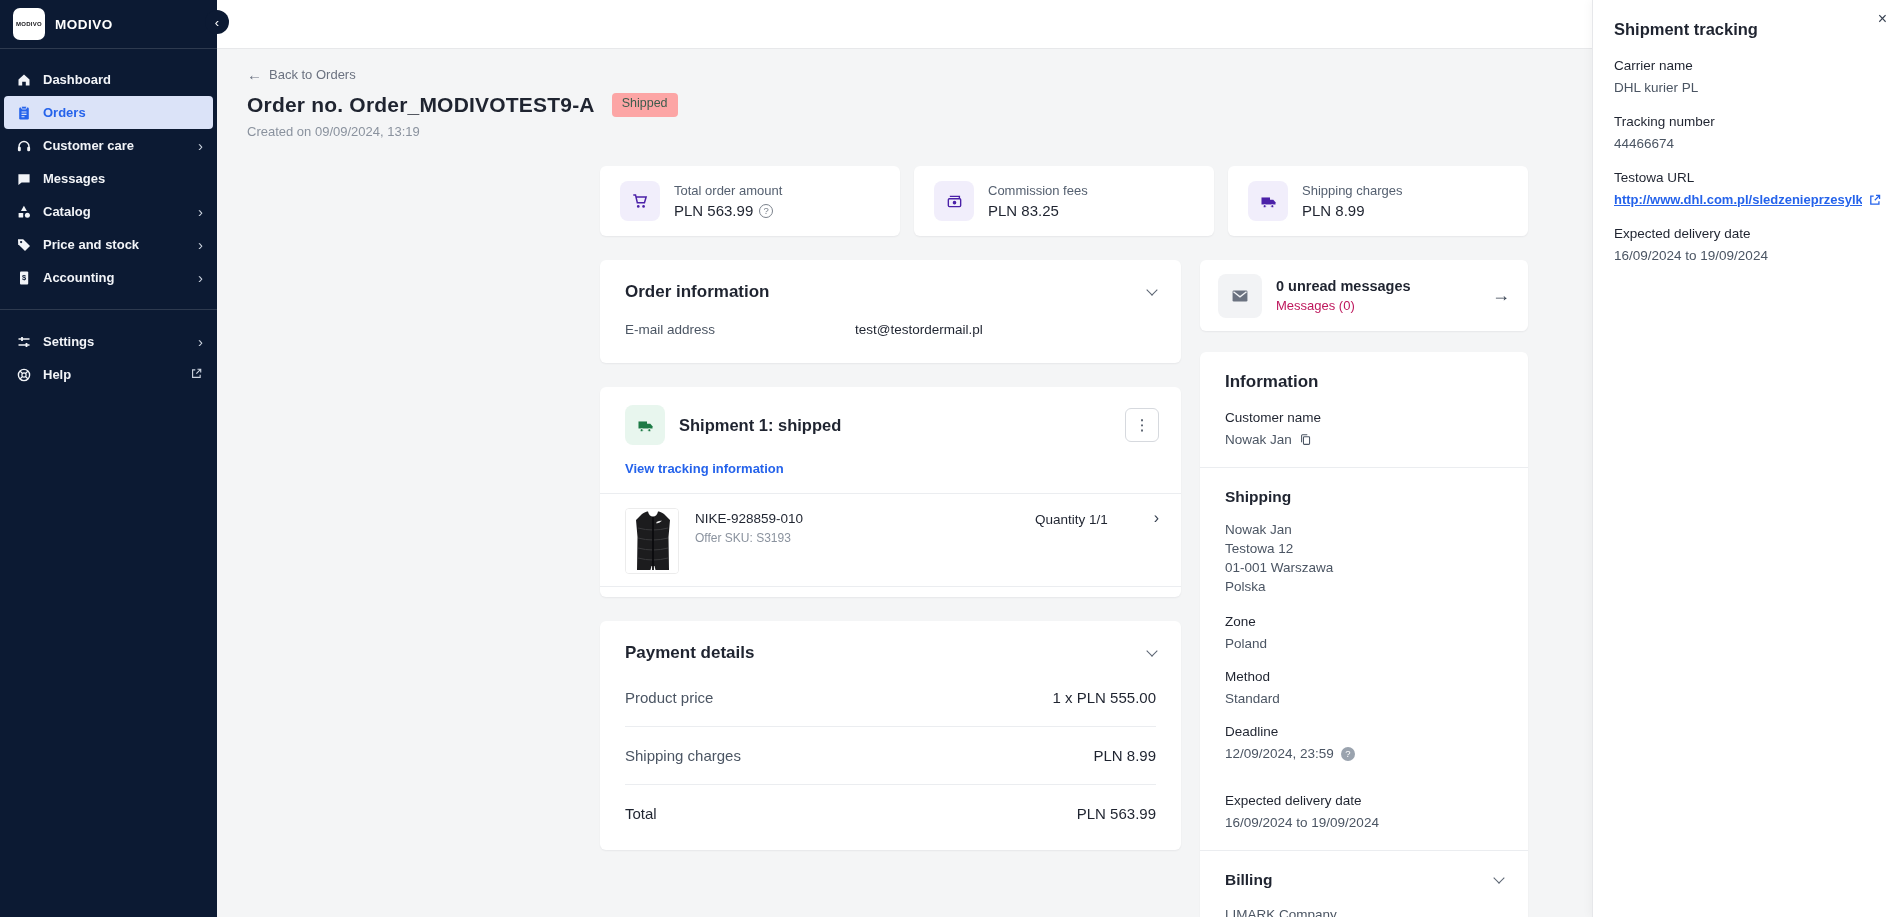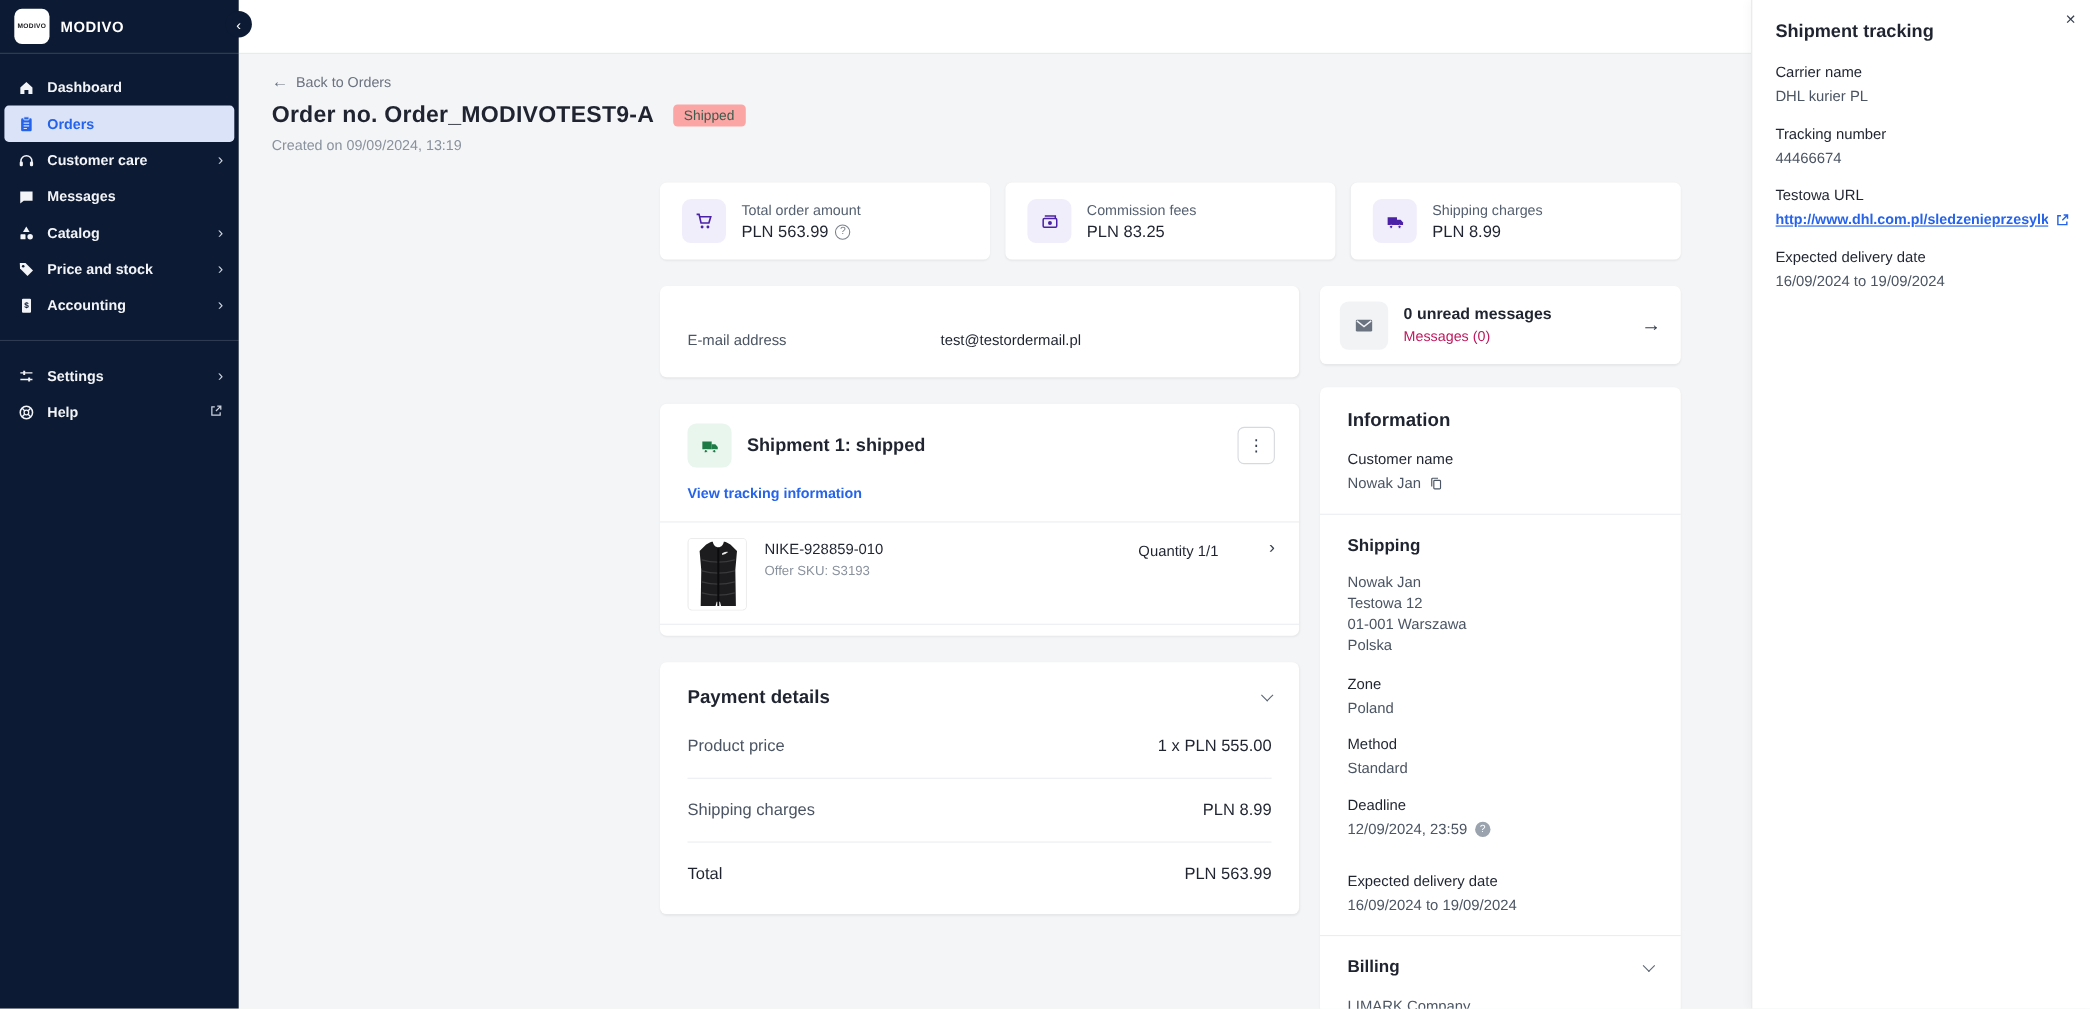--- a/index.html
+++ b/index.html
@@ -23,21 +23,21 @@
   .nav-icon { width:16px; height:16px; flex:none; display:flex; align-items:center; justify-content:center; }
   .nav-chevron { margin-left:auto; font-size:15px; color:#ccd3df; line-height:14px; font-weight:400; }
   .nav-divider { height:1px; background:rgba(255,255,255,0.14); margin:15px 0; }
   
   .topbar { position:absolute; left:217px; top:0; width:1375px; height:49px; background:#fff; border-bottom:1px solid #e7e8ea; z-index:2; }
   
   .main { position:absolute; left:217px; top:49px; width:1375px; height:868px; overflow:hidden; }
   .header-block { padding:17px 0 0 30px; }
   .back-link { display:inline-flex; align-items:center; gap:7px; color:#6b7280; font-size:13px; cursor:pointer; }
   .back-arrow { font-size:15px; line-height:13px; }
-  .title-row { margin-top:9px; display:flex; align-items:center; gap:17px; }
+  .title-row { margin-top:9px; display:flex; gap:17px; }
   .page-title { font-size:21px; font-weight:bold; color:#1f2430; letter-spacing:.2px; }
   .badge { background:#fca5a5; color:#3d5c4d; font-size:12.5px; font-weight:400; padding:3px 10px; border-radius:4px; }
   .created { margin-top:7px; color:#8a929e; font-size:13px; }
   .content-grid { margin:27px 0 0 383px; width:928px; }
   .card { background:#fff; border-radius:6px; box-shadow:0 1px 2px rgba(16,24,40,0.06); }
   
   .stats-row { display:grid; grid-template-columns:1fr 1fr 1fr; gap:14px; }
   .stat-card { height:70px; display:flex; align-items:center; gap:14px; padding:0 20px; }
   .stat-icon { width:40px; height:40px; border-radius:8px; background:#f1eefb; color:#4b21a8; display:flex; align-items:center; justify-content:center; flex:none; }
   .stat-label { font-size:13px; color:#556070; }
@@ -288,20 +288,24 @@
             </div>
         </div>
       </div>
     </div>
 
     <div class="columns">
 
       <div class="col-left">
 
         <div class="card order-info">
+          <div class="flex-between">
+            <div class="card-title">Order information</div>
+            <div class="chev-down"></div>
+          </div>
           <div class="oi-row">
             <div class="oi-label">E-mail address</div>
             <div class="oi-value">test@testordermail.pl</div>
           </div>
         </div>
 
         <div class="card">
           <div class="ship-top">
             <div class="ship-head">
               <div class="ship-icon-box">

